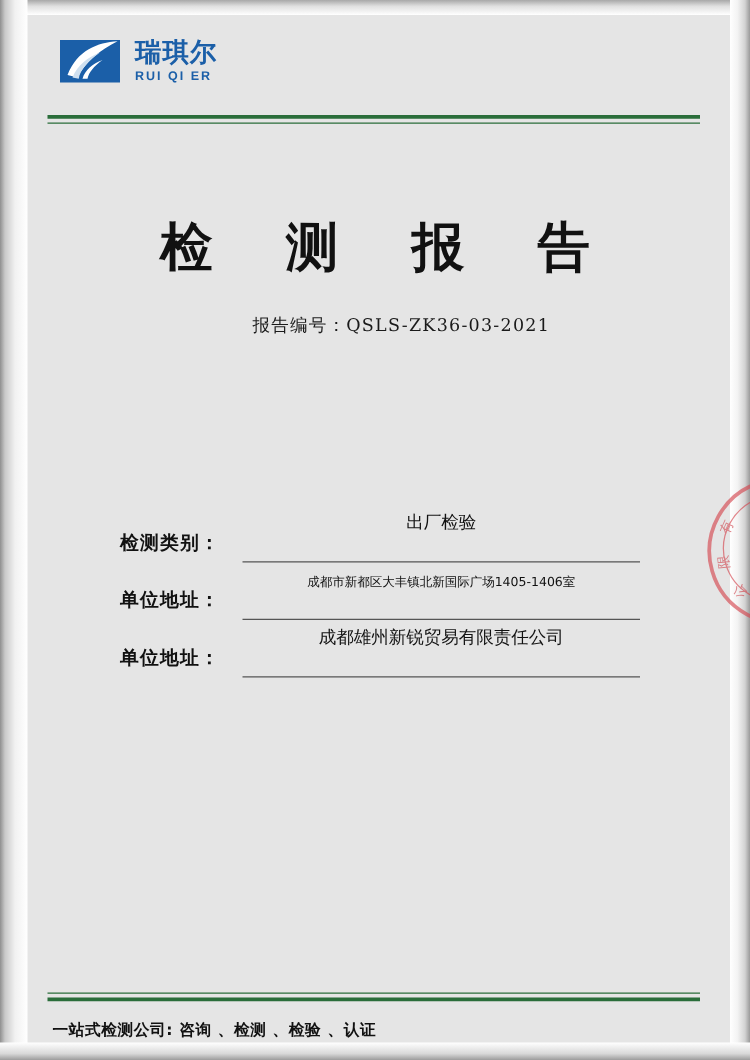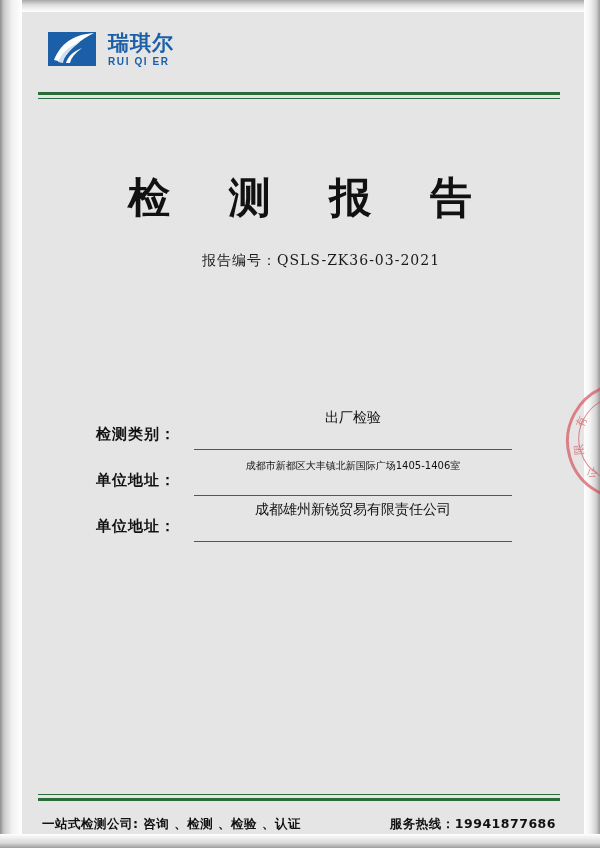--- a/index.html
+++ b/index.html
@@ -282,15 +282,14 @@
       <span style="left:14px; top:18px; transform:rotate(-50deg);">有</span>
       <span style="left:4px; top:44px; transform:rotate(-80deg);">限</span>
       <span style="left:10px; top:70px; transform:rotate(-110deg);">公</span>
 
     </div>
   </div>
 
   <div class="rule-bottom-thin"></div>
   <div class="rule-bottom-thick"></div>
   <div class="footer-left">一站式检测公司: 咨询 、检测 、检验 、认证</div>
-  <div class="footer-right">服务热线：19941877686</div>
 
 </div>
 
 </body></html>

